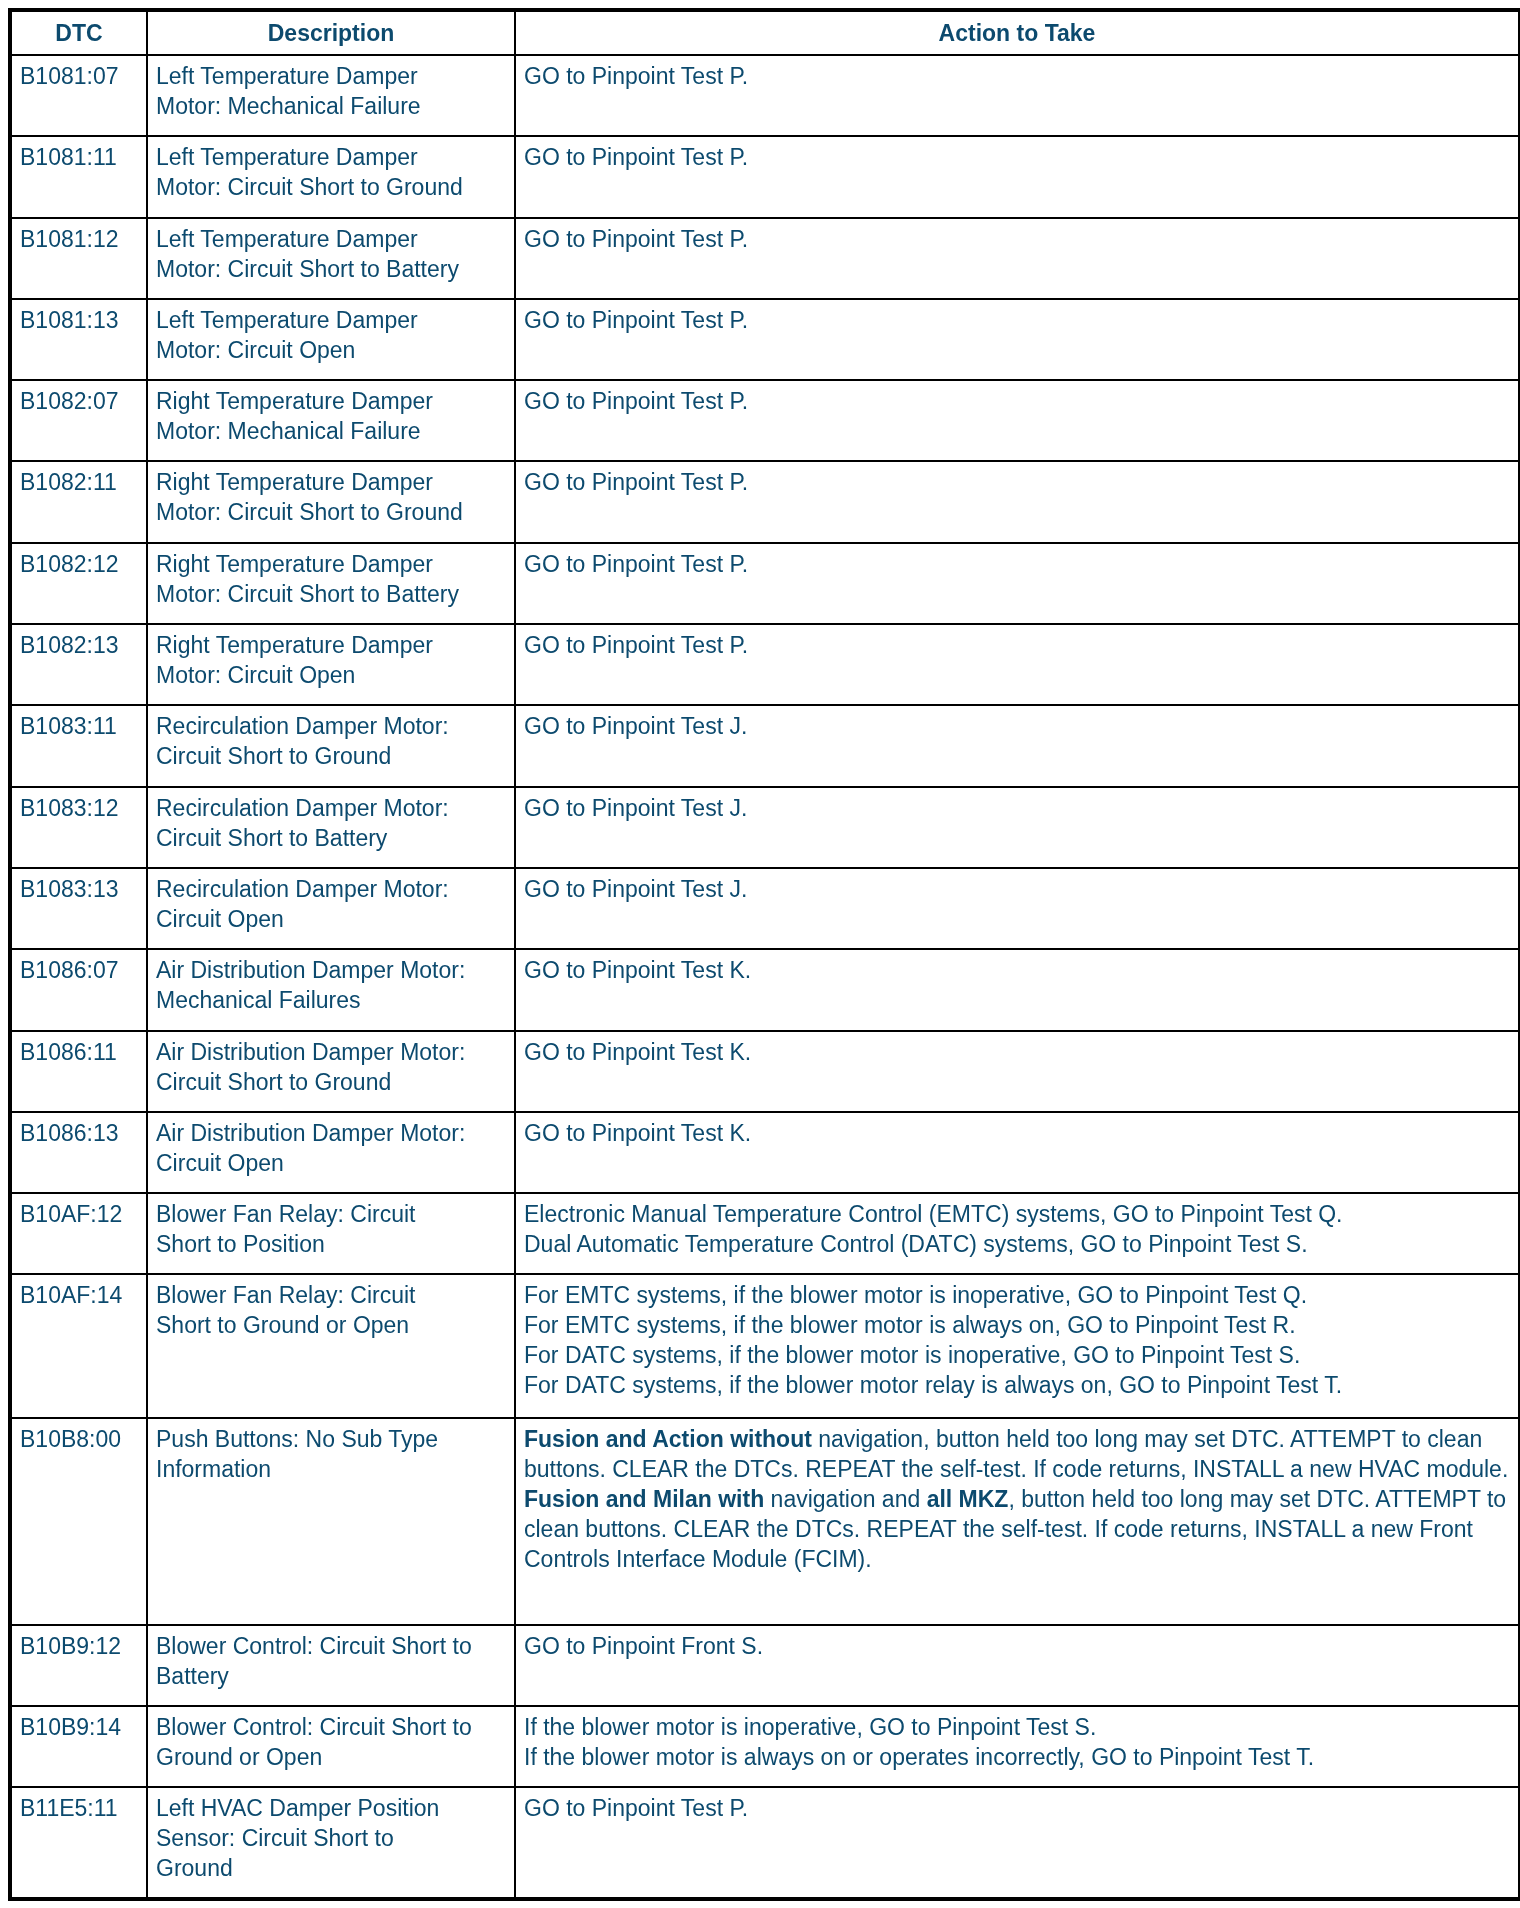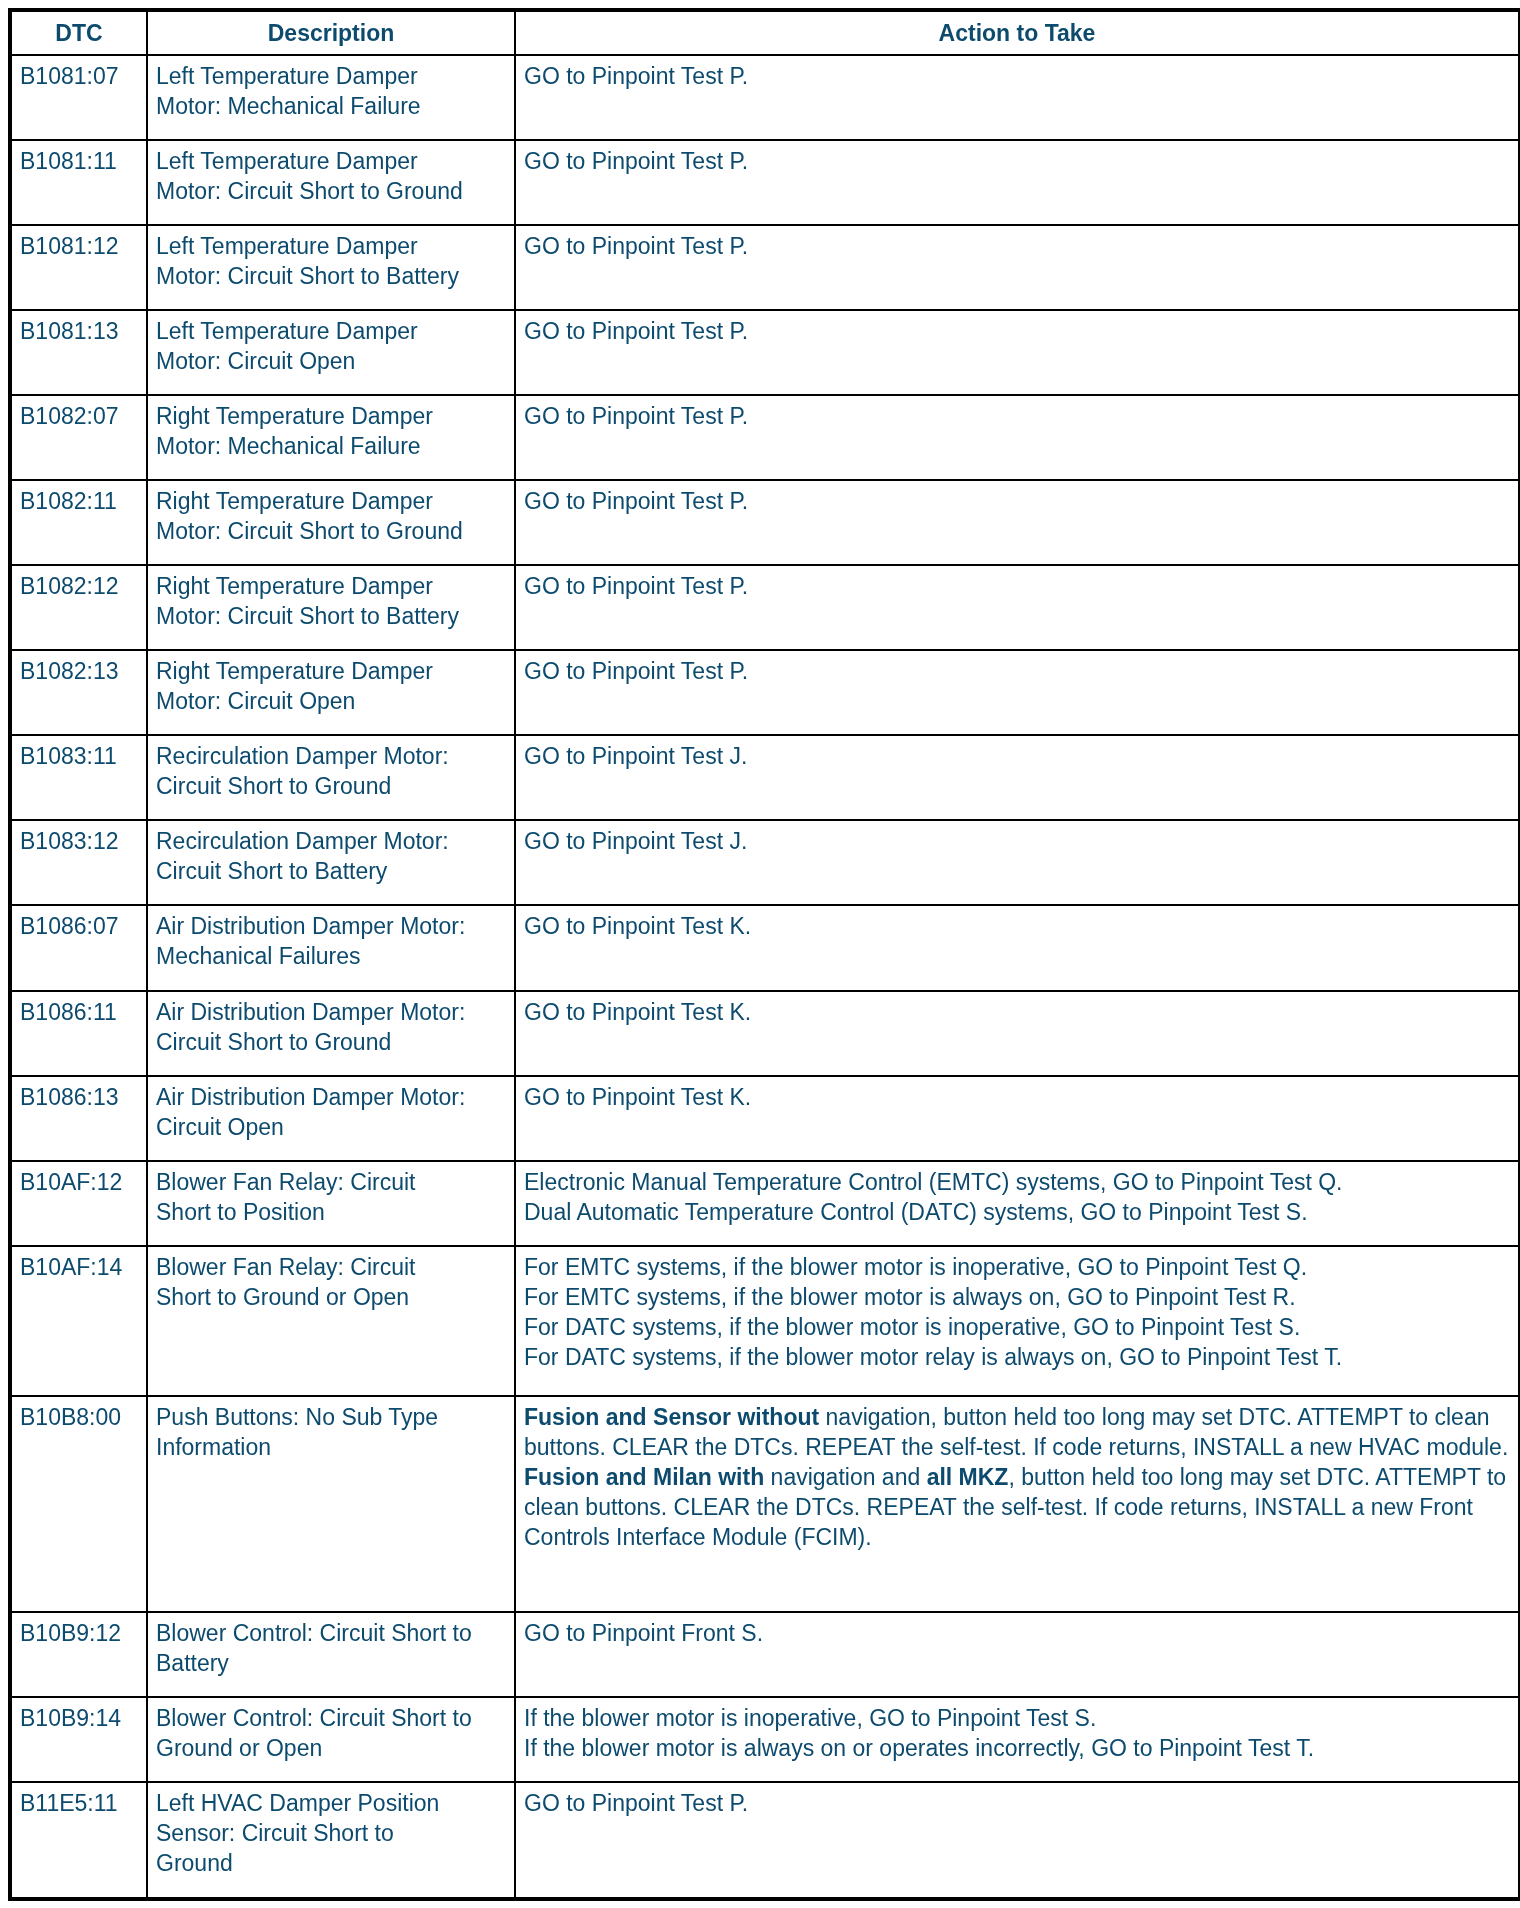--- a/index.html
+++ b/index.html
@@ -145,20 +145,30 @@
         <td class="dtc-code">B1083:12</td>
         <td>
           <span class="line">Recirculation Damper Motor:</span>
           <span class="line">Circuit Short to Battery</span>
         </td>
         <td>
           <span class="line">GO to Pinpoint Test J.</span>
         </td>
       </tr>
       <tr class="h78">
+        <td class="dtc-code">B1083:13</td>
+        <td>
+          <span class="line">Recirculation Damper Motor:</span>
+          <span class="line">Circuit Open</span>
+        </td>
+        <td>
+          <span class="line">GO to Pinpoint Test J.</span>
+        </td>
+      </tr>
+      <tr class="h78">
         <td class="dtc-code">B1086:07</td>
         <td>
           <span class="line">Air Distribution Damper Motor:</span>
           <span class="line">Mechanical Failures</span>
         </td>
         <td>
           <span class="line">GO to Pinpoint Test K.</span>
         </td>
       </tr>
       <tr class="h78">
@@ -205,21 +215,21 @@
           <span class="line">For DATC systems, if the blower motor relay is always on, GO to Pinpoint Test T.</span>
         </td>
       </tr>
       <tr class="h198">
         <td class="dtc-code">B10B8:00</td>
         <td>
           <span class="line">Push Buttons: No Sub Type</span>
           <span class="line">Information</span>
         </td>
         <td>
-          <span class="wrap"><b>Fusion and Sensor without</b><span> navigation, button held too long may set DTC. ATTEMPT to clean buttons. CLEAR the DTCs. REPEAT the self-test. If code returns, INSTALL a new HVAC module.</span></span>
+          <span class="wrap"><b>Fusion and Action without</b><span> navigation, button held too long may set DTC. ATTEMPT to clean buttons. CLEAR the DTCs. REPEAT the self-test. If code returns, INSTALL a new HVAC module.</span></span>
           <span class="wrap"><b>Fusion and Milan with</b><span> navigation and </span><b>all MKZ</b><span>, button held too long may set DTC. ATTEMPT to clean buttons. CLEAR the DTCs. REPEAT the self-test. If code returns, INSTALL a new Front Controls Interface Module (FCIM).</span></span>
         </td>
       </tr>
       <tr class="h78">
         <td class="dtc-code">B10B9:12</td>
         <td>
           <span class="line">Blower Control: Circuit Short to</span>
           <span class="line">Battery</span>
         </td>
         <td>

